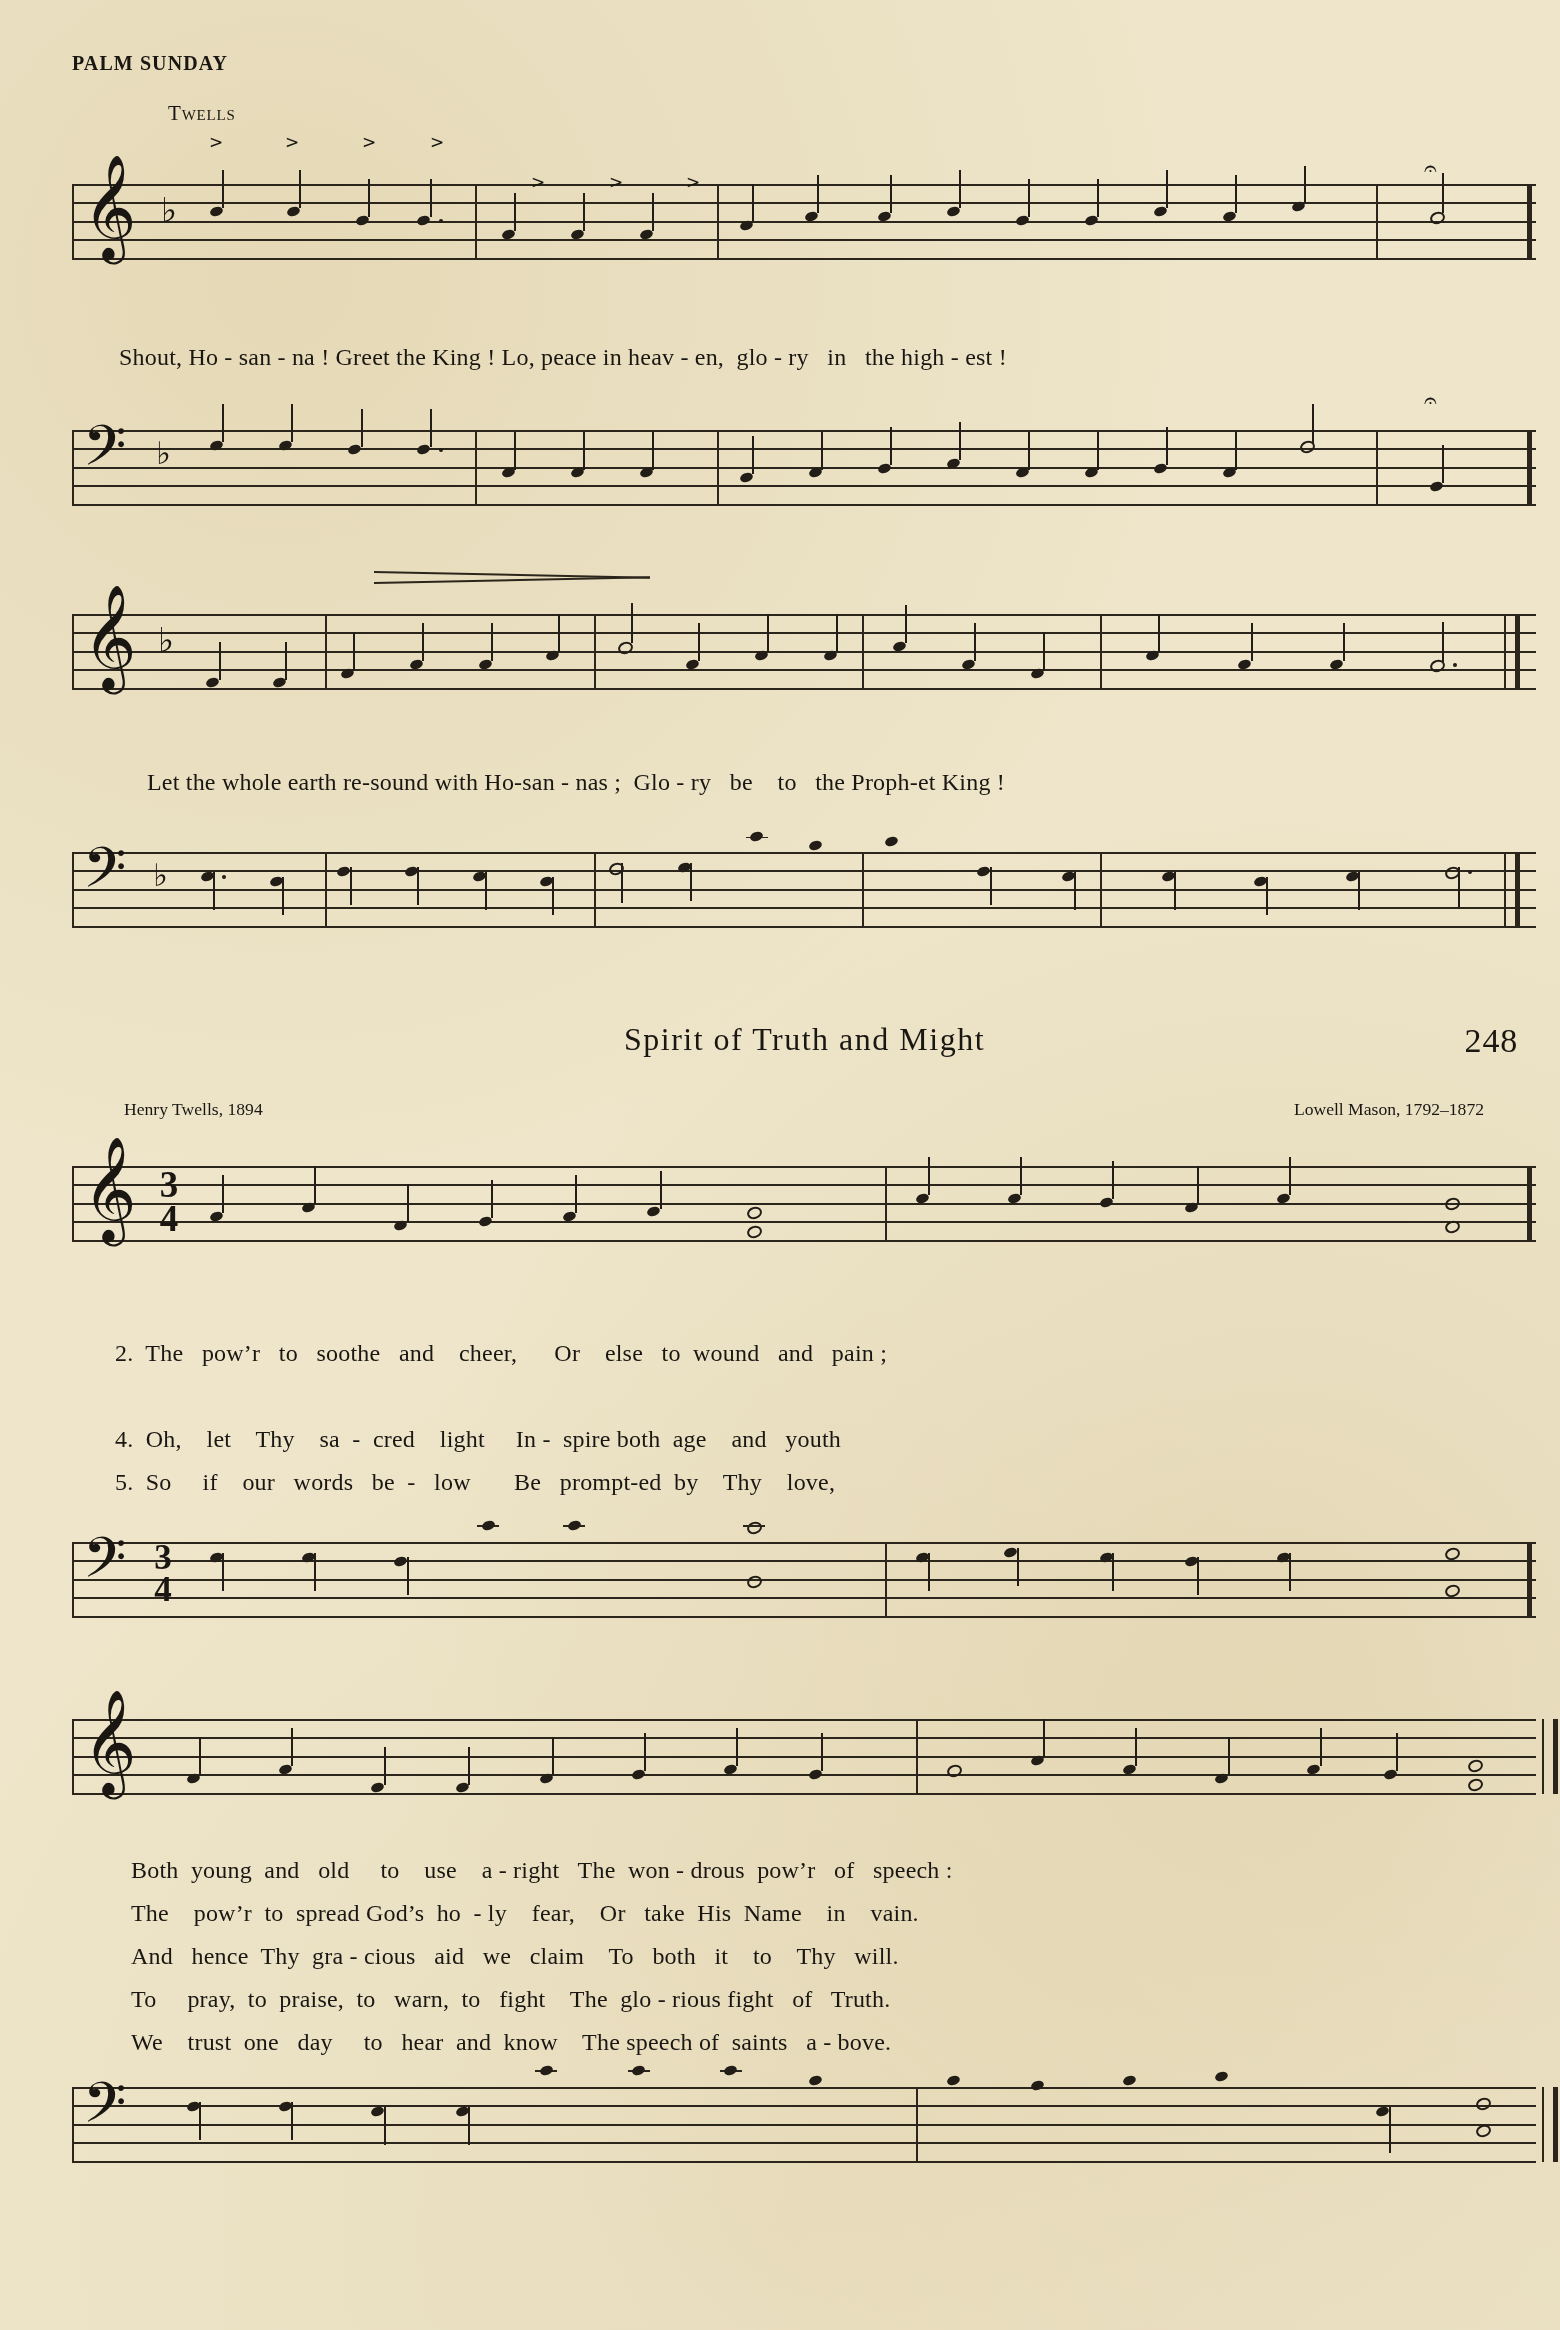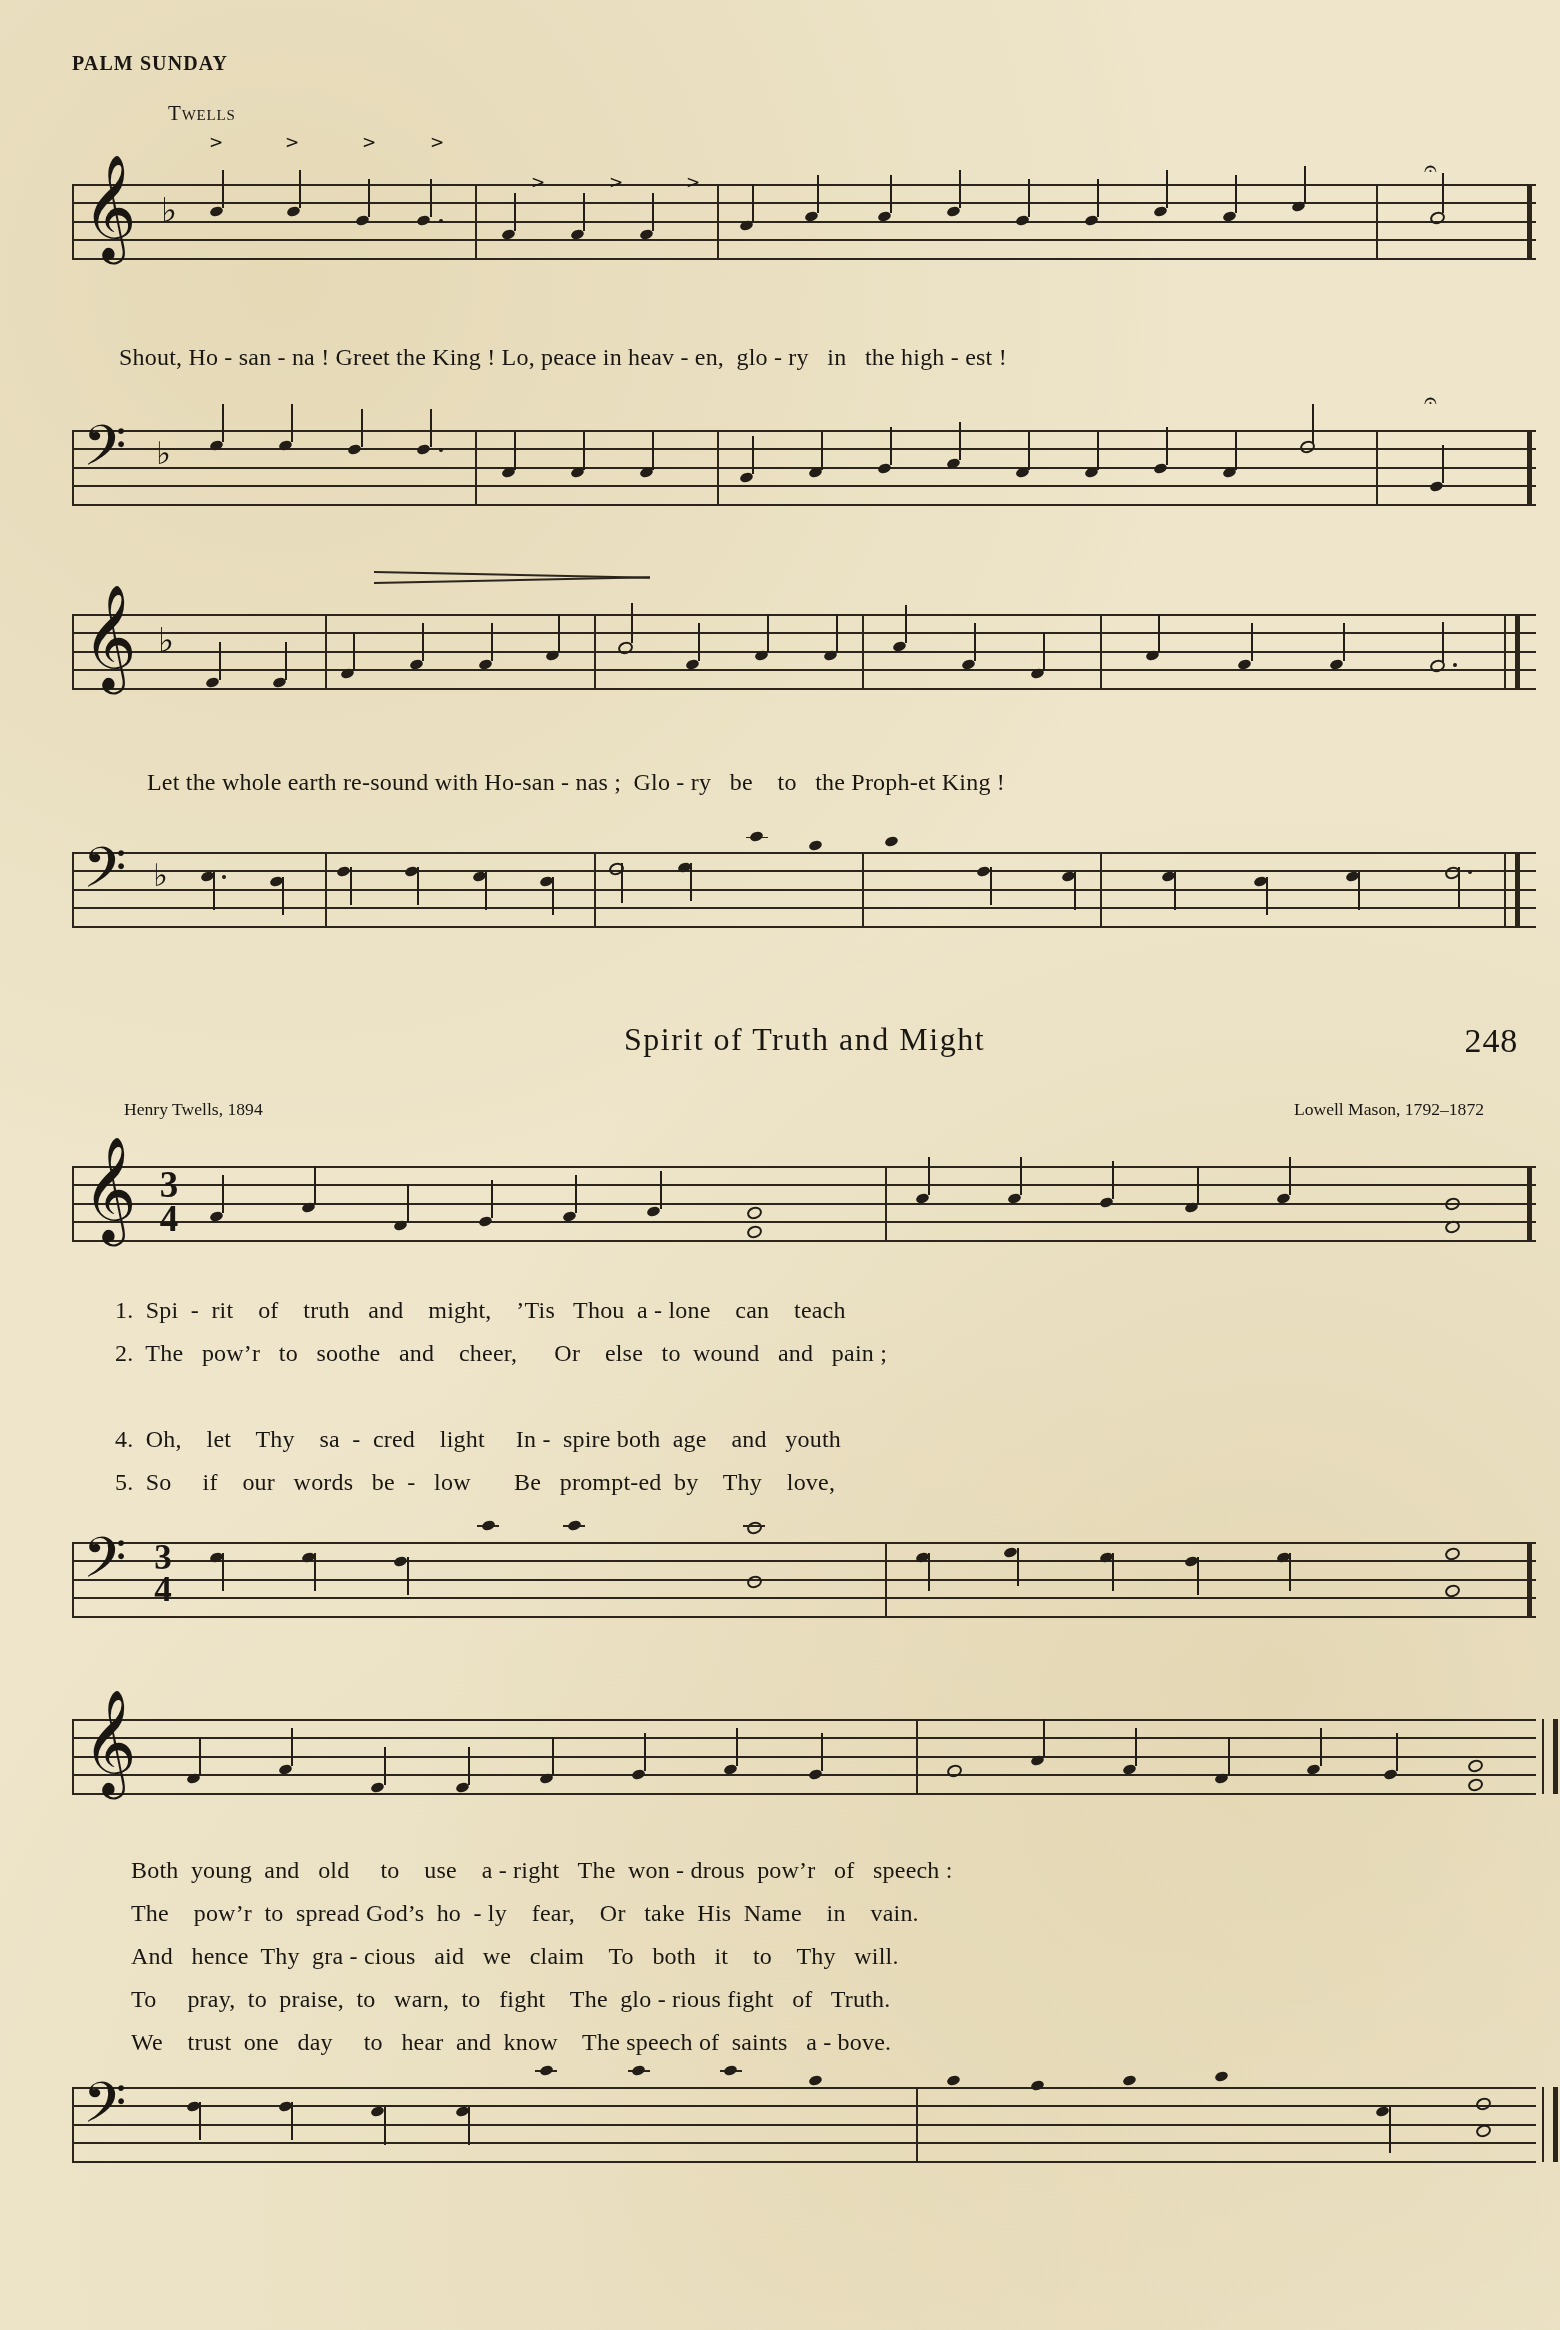--- a/index.html
+++ b/index.html
@@ -474,21 +474,20 @@
       <div class="notehead" style="left:1028px; top:32px;"></div>
       <div class="stem" style="left:1040px; top:-4.6px; height:38px;"></div>
       <div class="notehead" style="left:1113px; top:37px;"></div>
       <div class="stem" style="left:1125px; top:0px; height:38px;"></div>
       <div class="notehead" style="left:1205px; top:28px;"></div>
       <div class="stem" style="left:1217px; top:-9.2px; height:38px;"></div>
       <div class="notehead open" style="left:1373px; top:32px;"></div>
       <div class="notehead open" style="left:1373px; top:55px;"></div>
     </div>
 
-    <div class="lyric" style="left:91px; top:1297px; font-size:24px;">1.  Spi  -  rit    of    truth   and    might,    ’Tis   Thou  a - lone    can    teach</div>
     <div class="lyric" style="left:91px; top:1340px; font-size:24px;">2.  The   pow’r   to   soothe   and    cheer,      Or    else   to  wound   and   pain ;</div>
     <div class="lyric" style="left:91px; top:1426px; font-size:24px;">4.  Oh,    let    Thy    sa  -  cred    light     In -  spire both  age    and   youth</div>
     <div class="lyric" style="left:91px; top:1469px; font-size:24px;">5.  So     if    our   words   be  -   low       Be   prompt-ed  by    Thy    love,</div>
 
     <div class="staff-block" style="left:48px; top:1542px; width:1464px; height:84px;">
       <div class="staff">
         <div class="line" style="top:0px;"></div>
         <div class="line" style="top:18.4px;"></div>
         <div class="line" style="top:37px;"></div>
         <div class="line" style="top:55px;"></div>

